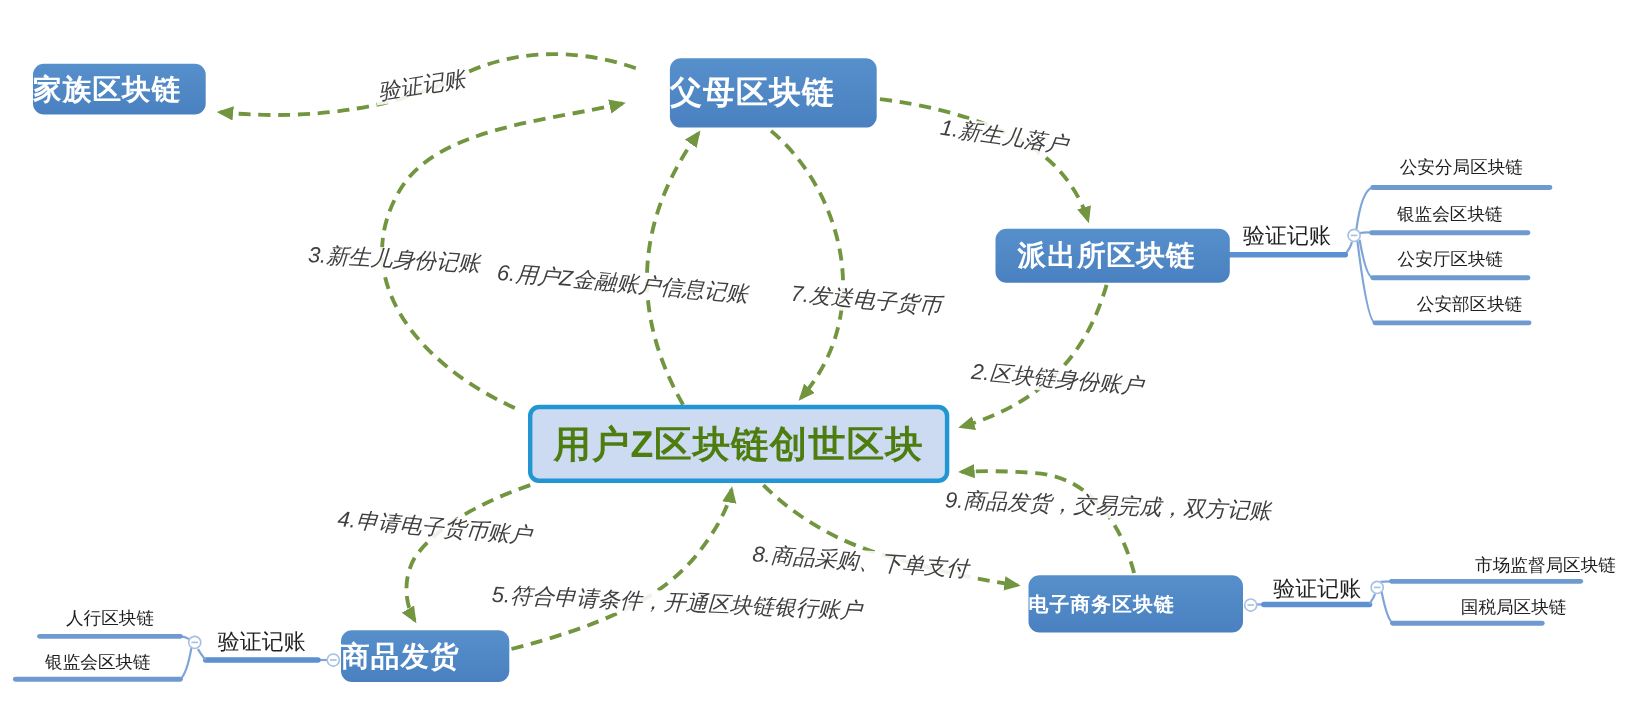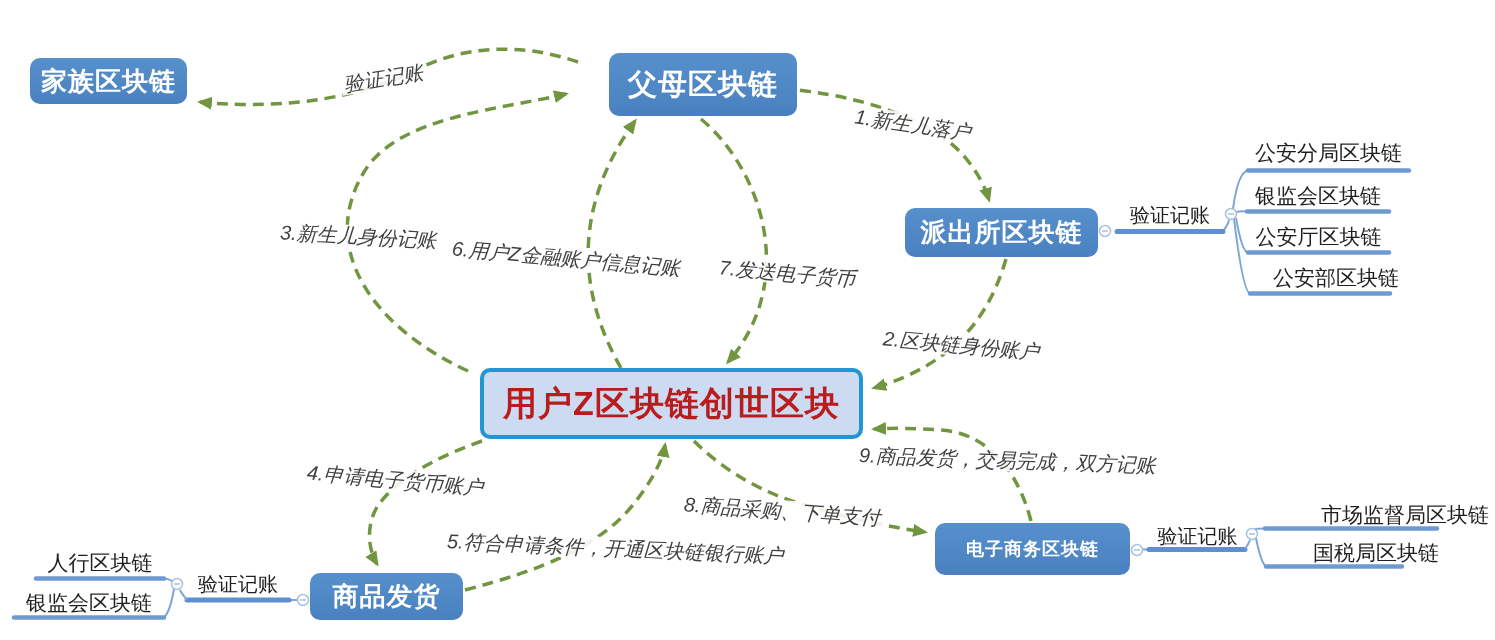--- a/index.html
+++ b/index.html
@@ -3,33 +3,33 @@
 <meta charset="utf-8">
 <style>
   html,body{margin:0;padding:0;background:#ffffff;}
   .canvas{
     position:relative;width:1495px;height:640px;background:#ffffff;
     font-family:"Liberation Sans","DejaVu Sans",sans-serif;overflow:hidden;
   }
   .layer{position:absolute;left:0;top:0;width:1495px;height:640px;}
   svg.layer{z-index:1;}
   .node{
-    position:absolute;z-index:2;display:flex;align-items:center;justify-content:center;
+    position:absolute;z-index:2;display:flex;align-items:center;
     background:linear-gradient(180deg,#5690cb,#4a80c0);
     color:#ffffff;font-weight:bold;border-radius:10px;white-space:nowrap;
     letter-spacing:1px;
   }
   .central{
     position:absolute;z-index:2;display:flex;align-items:center;justify-content:center;
     background:#ccdaf2;border:4px solid #2196d3;border-radius:10px;box-sizing:border-box;
-    color:#b91c1c;font-weight:bold;font-size:34px;white-space:nowrap;letter-spacing:1px;
+    color:#4d7c0f;font-weight:bold;font-size:34px;white-space:nowrap;letter-spacing:1px;
   }
   .topic{
     position:absolute;z-index:2;color:#1f1f1f;text-align:center;white-space:nowrap;
-    font-size:21px;line-height:24px;
+    font-size:16px;line-height:24px;
   }
   .topic.small{font-size:20px;}
   .rel-label{
     position:absolute;z-index:3;font-style:italic;color:#3f3f3f;font-size:20px;
     line-height:22px;white-space:nowrap;background:rgba(255,255,255,0.88);
     padding:0 3px;transform-origin:0 50%;
   }
 </style>
 </head>
 <body>
@@ -121,21 +121,21 @@
   </svg>
 
   <div class="node" style="left:30px;top:58px;width:157px;height:46px;font-size:26px;">
     <span>家族区块链</span>
   </div>
 
   <div class="node" style="left:609px;top:53px;width:188px;height:63px;font-size:29px;">
     <span>父母区块链</span>
   </div>
 
-  <div class="node" style="left:905px;top:208px;width:193px;height:49px;font-size:26px;">
+  <div class="node" style="left:905px;top:208px;width:193px;height:49px;font-size:26px;padding-left:20px;">
     <span>派出所区块链</span>
   </div>
 
   <div class="node" style="left:310px;top:573px;width:153px;height:47px;font-size:26px;">
     <span>商品发货</span>
   </div>
 
   <div class="node" style="left:935px;top:523px;width:195px;height:52px;font-size:18px;">
     <span>电子商务区块链</span>
   </div>

